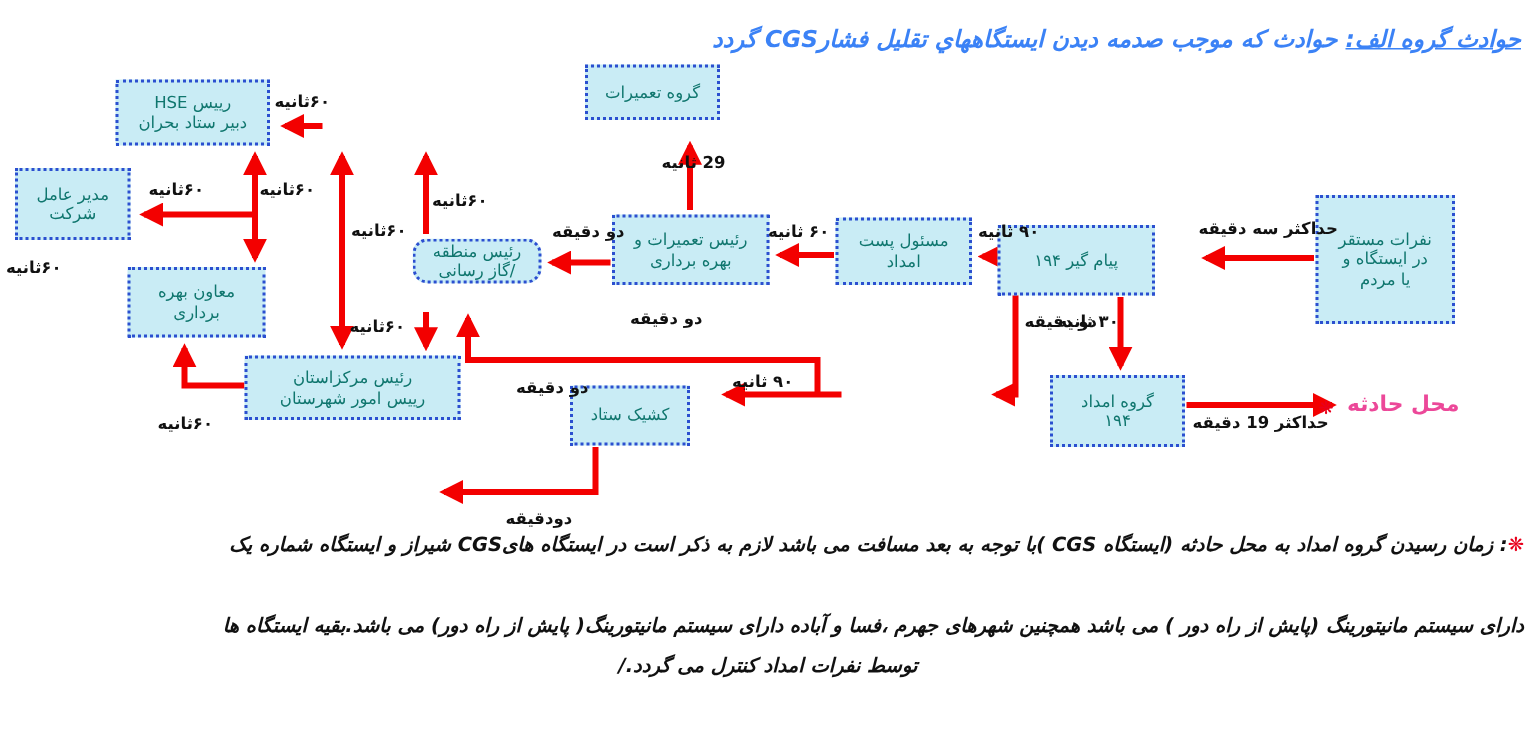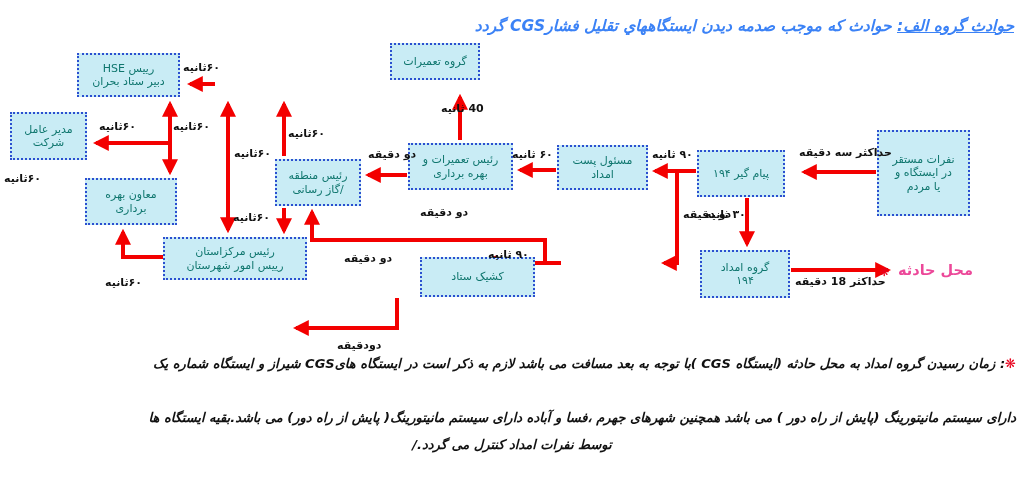--- a/index.html
+++ b/index.html
@@ -70,56 +70,56 @@
       <path d="M397,298 L397,328 L296,328" marker-end="url(#ah)"></path>
     </g>
   </svg>
 
   <div class="box" style="left:77px;top:53px;width:103px;height:44px;">رييس HSE
 دبير ستاد بحران</div>
   <div class="box" style="left:85px;top:178px;width:92px;height:47px;">معاون بهره
 برداری</div>
   <div class="box" style="left:10px;top:112px;width:77px;height:48px;">مدير عامل
 شركت</div>
-  <div class="box" style="left:275px;top:159px;width:86px;height:47px;">رئيس منطقه
+  <div class="box" style="left:275px;top:159px;width:86px;height:30px;border-radius:10px;">رئيس منطقه
 /گاز رسانی</div>
   <div class="box" style="left:163px;top:237px;width:144px;height:43px;">رئيس مركزاستان
 رييس امور شهرستان</div>
   <div class="box" style="left:390px;top:43px;width:90px;height:37px;">گروه تعميرات</div>
   <div class="box" style="left:408px;top:143px;width:105px;height:47px;">رئيس تعميرات و
 بهره برداری</div>
   <div class="box" style="left:557px;top:145px;width:91px;height:45px;">مسئول پست
 امداد</div>
-  <div class="box" style="left:697px;top:150px;width:88px;height:47px;">پيام گير ۱۹۴</div>
+  <div class="box" style="left:665px;top:150px;width:105px;height:47px;">پيام گير ۱۹۴</div>
   <div class="box" style="left:877px;top:130px;width:93px;height:86px;">نفرات مستقر
 در ايستگاه و
 يا مردم</div>
-  <div class="box" style="left:380px;top:257px;width:115px;height:40px;margin-left:40px;">كشيک ستاد</div>
+  <div class="box" style="left:380px;top:257px;width:80px;height:40px;">كشيک ستاد</div>
   <div class="box" style="left:700px;top:250px;width:90px;height:48px;">گروه امداد
 ۱۹۴</div>
 
   <div class="tlabel" style="left:183px;top:61px;">۶۰ثانيه</div>
   <div class="tlabel" style="left:99px;top:120px;">۶۰ثانيه</div>
   <div class="tlabel" style="left:173px;top:120px;">۶۰ثانيه</div>
   <div class="tlabel" style="left:288px;top:127px;">۶۰ثانيه</div>
   <div class="tlabel" style="left:234px;top:147px;">۶۰ثانيه</div>
   <div class="tlabel" style="left:4px;top:172px;">۶۰ثانيه</div>
   <div class="tlabel" style="left:233px;top:211px;">۶۰ثانيه</div>
   <div class="tlabel" style="left:105px;top:276px;">۶۰ثانيه</div>
   <div class="tlabel" style="left:368px;top:148px;">دو دقيقه</div>
-  <div class="tlabel" style="left:441px;top:102px;">40 ثانيه</div>
+  <div class="tlabel" style="left:441px;top:102px;">29 ثانيه</div>
   <div class="tlabel" style="left:512px;top:148px;">۶۰ ثانيه</div>
   <div class="tlabel" style="left:652px;top:148px;">۹۰ ثانيه</div>
   <div class="tlabel" style="left:799px;top:146px;">حداكثر سه دقيقه</div>
   <div class="tlabel" style="left:683px;top:208px;">دو دقيقه</div>
   <div class="tlabel" style="left:705px;top:208px;">۳۰ ثانيه</div>
   <div class="tlabel" style="left:420px;top:206px;">دو دقيقه</div>
   <div class="tlabel" style="left:344px;top:252px;">دو دقيقه</div>
   <div class="tlabel" style="left:488px;top:248px;">۹۰ ثانيه</div>
-  <div class="tlabel" style="left:795px;top:275px;">حداكثر 18 دقيقه</div>
+  <div class="tlabel" style="left:795px;top:275px;">حداكثر 19 دقيقه</div>
   <div class="tlabel" style="left:302px;top:339px;margin-left:35px;">دودقيقه</div>
 
   <div class="freetext" style="left:898px;top:262px;font-size:14.5px;">محل حادثه</div>
   <div class="freetext red-ast" style="left:879px;top:265px;font-size:12px;">❋</div>
 
   <div class="noteline" style="top:356px;">
     <span class="red-ast">❋</span><span>: زمان رسيدن گروه امداد به محل حادثه (ايستگاه CGS )با توجه به بعد مسافت می باشد لازم به ذكر است در ايستگاه هایCGS شيراز و ايستگاه شماره يک</span>
   </div>
   <div class="noteline" style="top:437px;text-align:center;">توسط نفرات امداد كنترل می گردد./</div>
   <div class="noteline" style="top:410px;">دارای سيستم مانيتورينگ (پايش از راه دور )  می باشد همچنين شهرهای جهرم ،فسا و آباده دارای  سيستم مانيتورينگ( پايش از راه دور) می باشد.بقيه ايستگاه ها</div>

